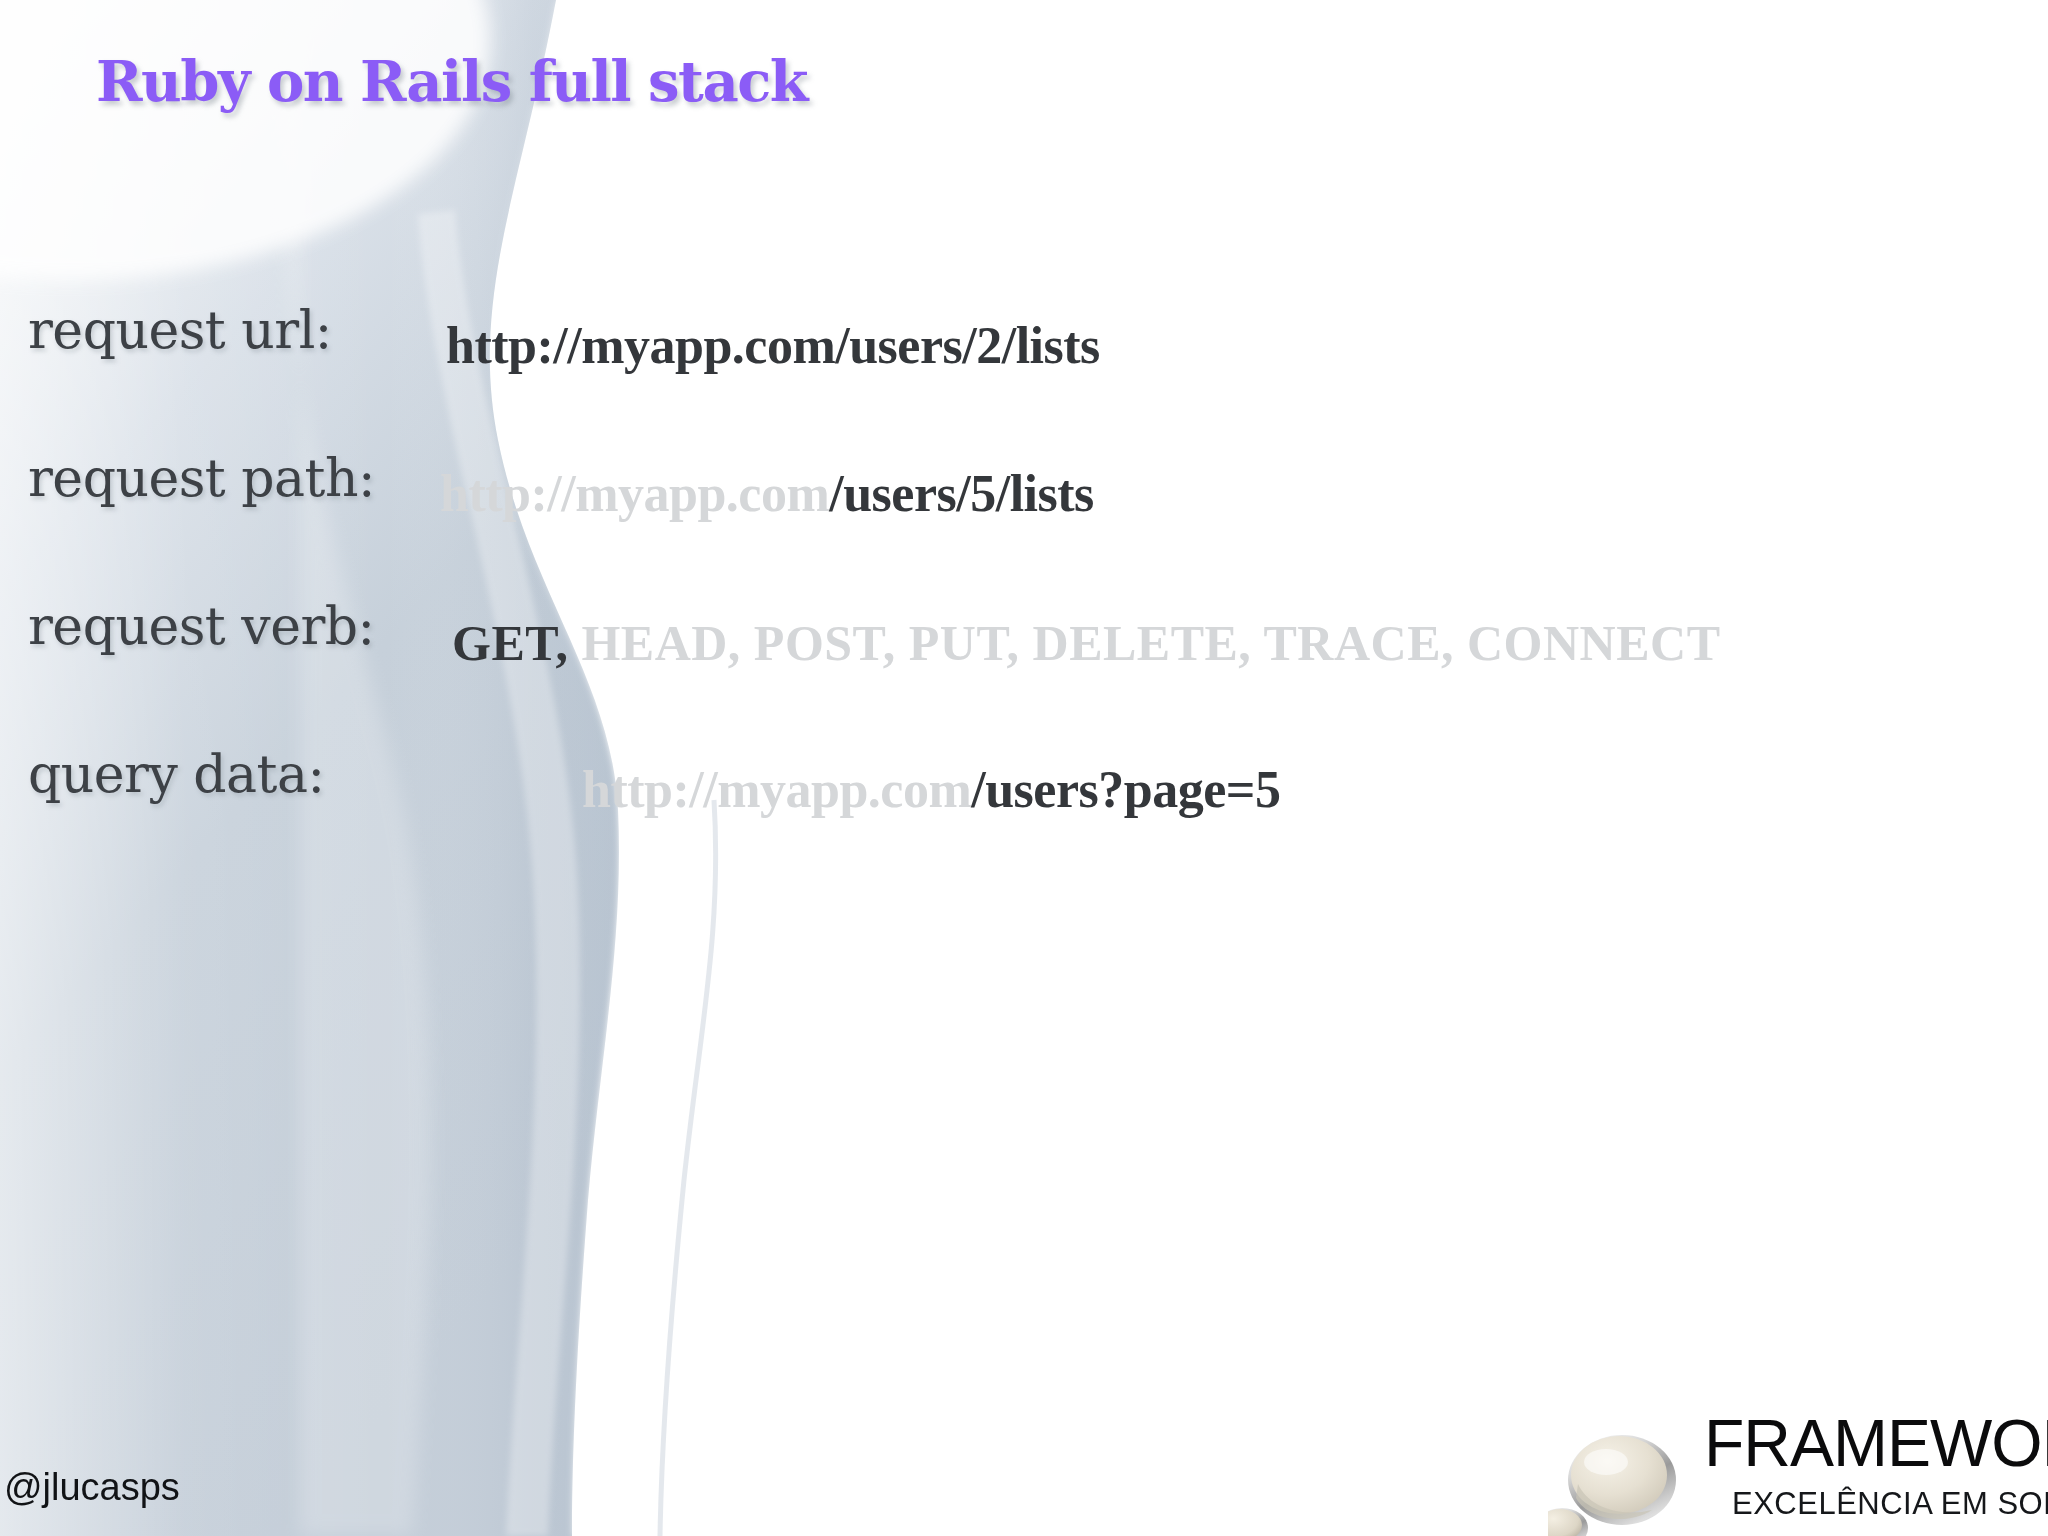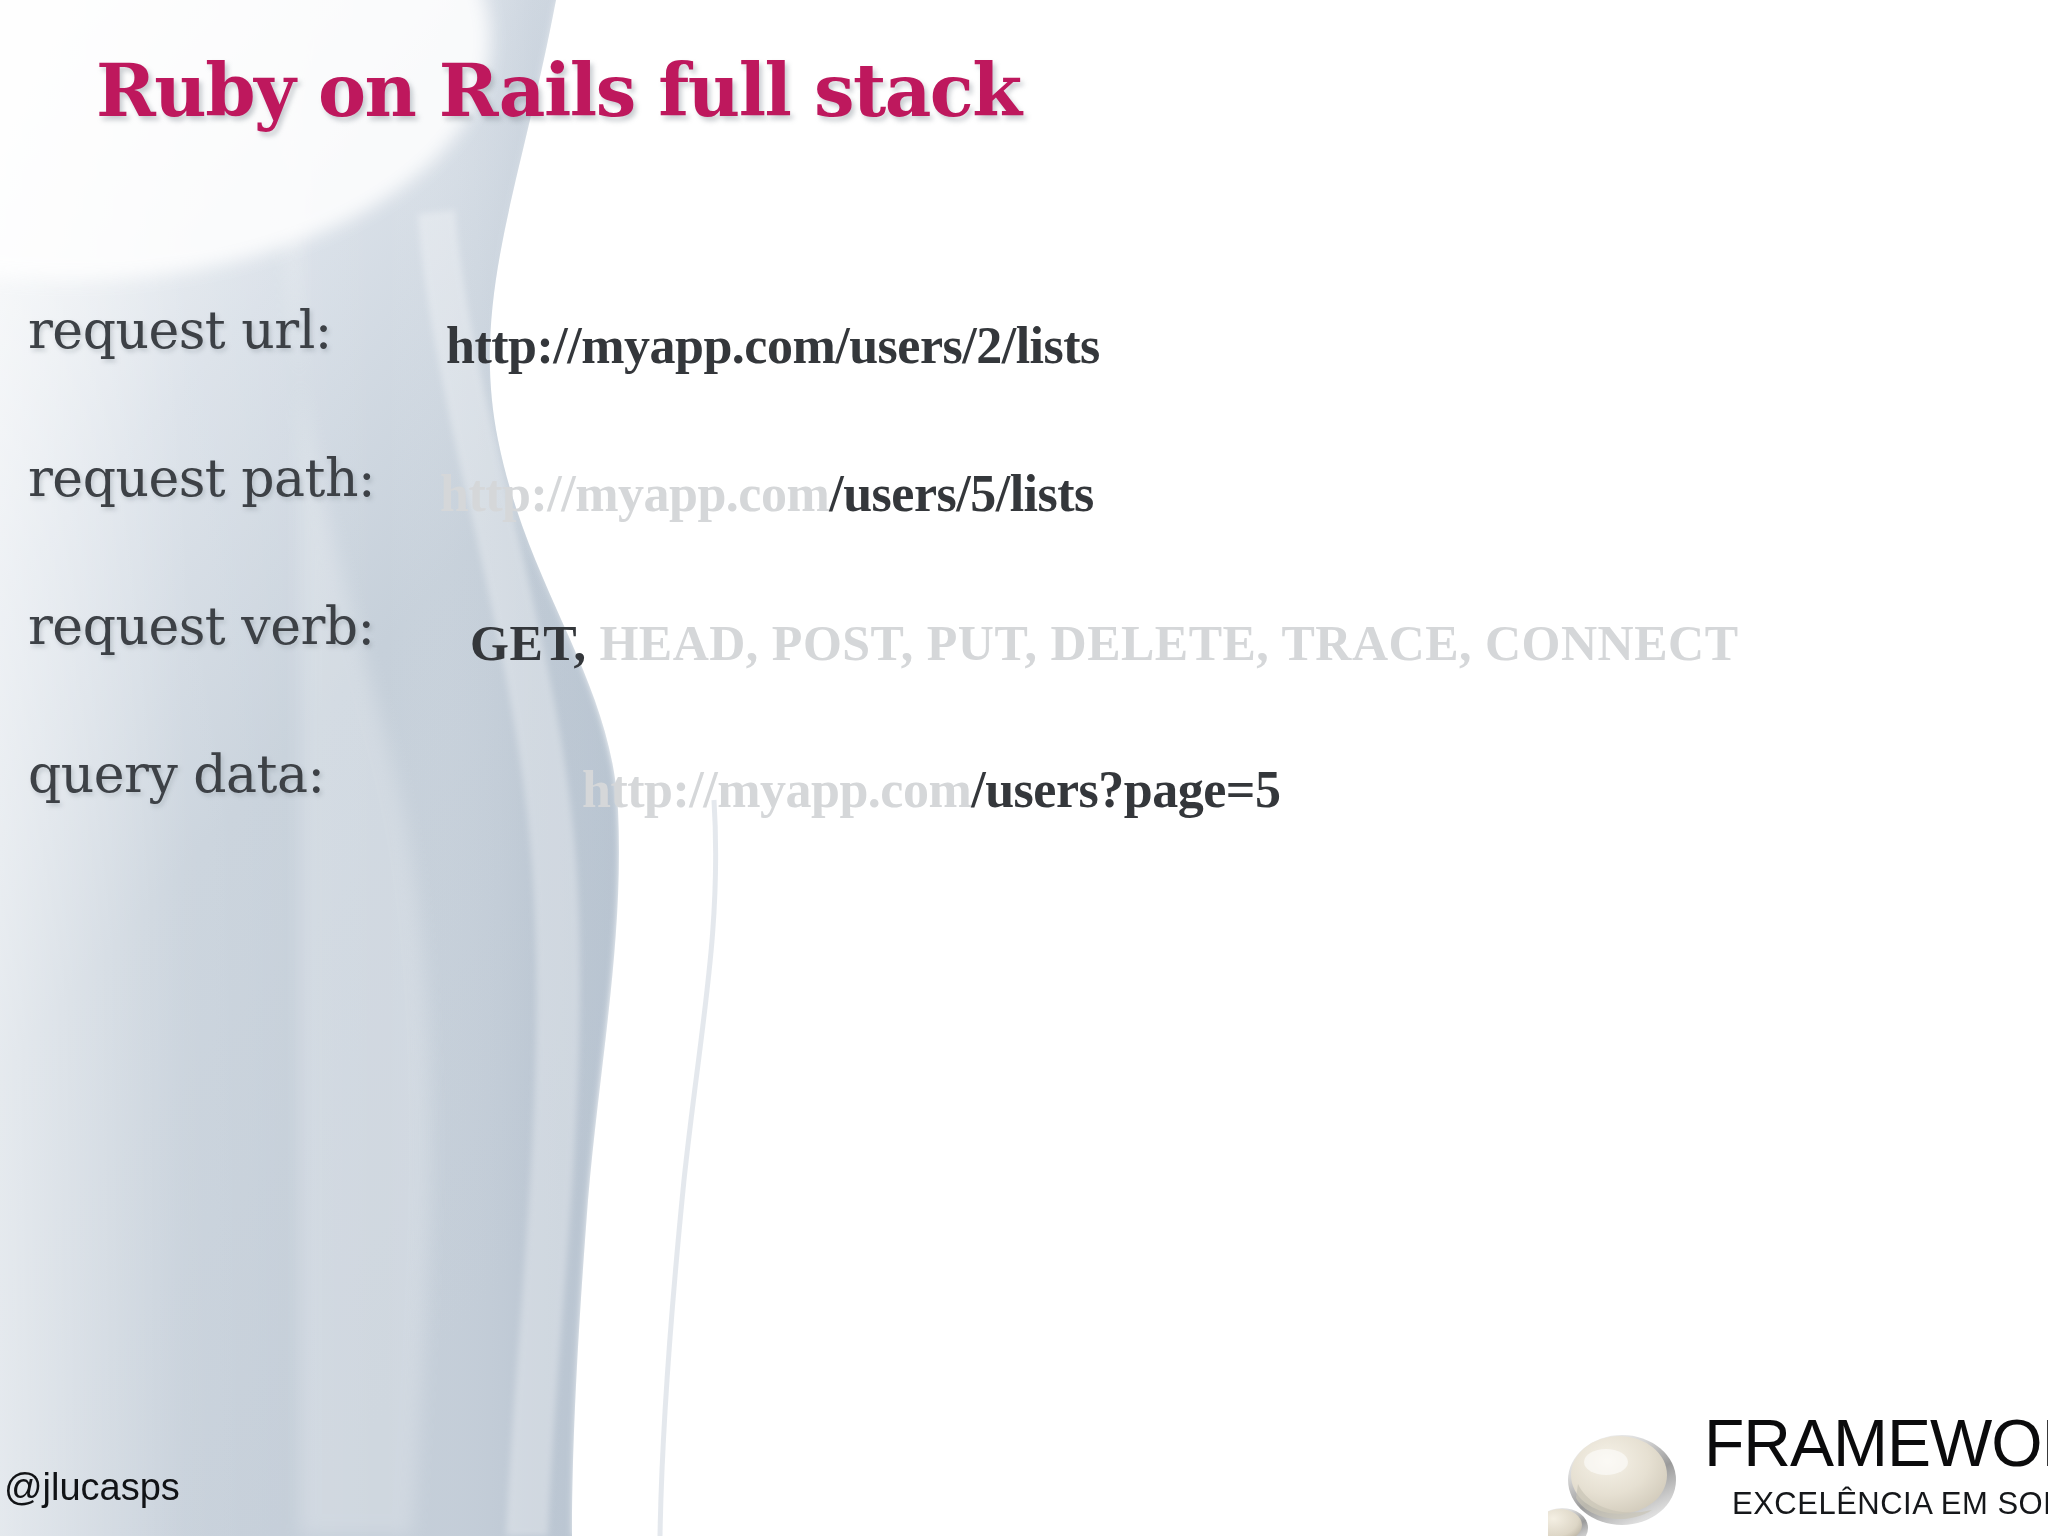--- a/index.html
+++ b/index.html
@@ -30,23 +30,23 @@
     height: 1536px;
   }
 
   
   .slide-title {
     position: absolute;
     left: 96px;
     top: 48px;
     font-family: "DejaVu Serif", "Liberation Serif", serif;
     font-weight: 700;
-    font-size: 72px;
+    font-size: 56px;
     letter-spacing: -1.5px;
-    color: #be185d;
+    color: #8b5cf6;
     text-shadow: 3px 4px 5px rgba(120,130,140,0.40);
     white-space: nowrap;
   }
 
   
   .row {
     position: absolute;
     left: 0;
     width: 2048px;
     height: 96px;
@@ -84,21 +84,21 @@
   
   #row-url        { top: 300px; }
   #row-url   .row-value  { left: 446px; font-weight: 400; }
 
   #row-path       { top: 448px; }
   #row-path  .row-value  { left: 440px; }
   #row-path  .row-value .strong { font-weight: 700; }
 
   #row-verb       { top: 596px; }
   #row-verb  .row-value  {
-    left: 470px;
+    left: 452px;
     top: 18px;
     font-size: 50px;
     font-variant: small-caps;
     letter-spacing: 0.5px;
   }
   #row-verb  .row-value .strong { color: #34373b; font-weight: 700; }
   #row-verb  .row-value .dim    { color: #d5d7d9; }
 
   #row-query      { top: 744px; }
   #row-query .row-value  { left: 534px; margin-left: 48px; }

